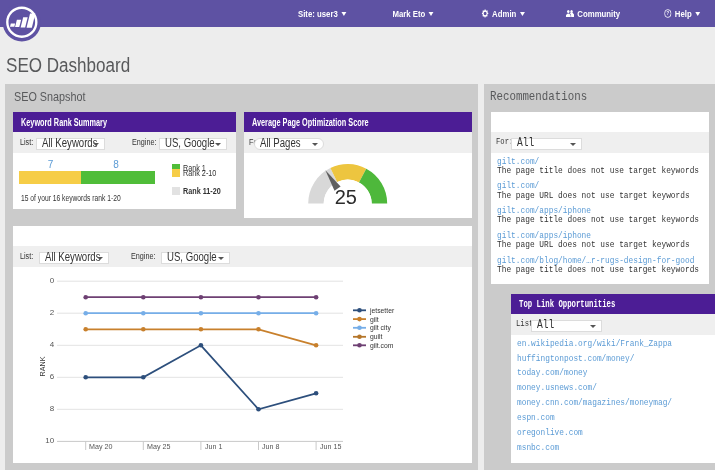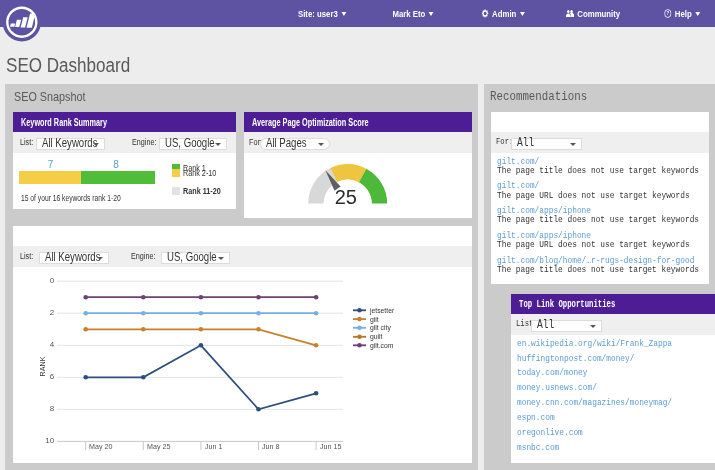--- a/index.html
+++ b/index.html
@@ -119,21 +119,21 @@
       <div class="leg" style="top:50.3px;"><span class="sw" style="background:#50bd39;"></span><span class="t">Rank 1</span></div>
       <div class="leg" style="top:56px;"><span class="sw" style="background:#f6cd47;"></span><span class="t">Rank 2-10</span></div>
       <div class="leg" style="top:73.2px;font-weight:bold;"><span class="sw" style="background:#e2e2e2;"></span><span class="t">Rank 11-20</span></div>
       <div id="w1note">15 of your 16 keywords rank 1-20</div>
     </div>
 
     <div class="widget" id="w2">
       <div class="whead"><span>Average Page Optimization Score</span></div>
       <div class="wctrl">
         <span class="lbl" style="left:5.6px;">For:</span>
-        <div class="dd" style="left:16px; width:70px;border-radius:6px;"><span>All Pages</span></div>
+        <div class="dd" style="left:10px; width:70px;border-radius:6px;"><span>All Pages</span></div>
       </div>
       <svg width="228" height="65" style="position:absolute; left:0; top:41px;" viewBox="0 0 228 65">
         <g transform="translate(103.7,50.6)">
           <path d="M -39.5 0 A 39.5 39.5 0 0 1 -17.32 -35.5 L -10.52 -21.57 A 24 24 0 0 0 -24 0 Z" fill="#d8d8d8"></path>
           <path d="M -17.32 -35.5 A 39.5 39.5 0 0 1 18.54 -34.88 L 11.27 -21.19 A 24 24 0 0 0 -10.52 -21.57 Z" fill="#edc53f"></path>
           <path d="M 18.54 -34.88 A 39.5 39.5 0 0 1 39.5 0 L 24 0 A 24 24 0 0 0 11.27 -21.19 Z" fill="#4eb83b"></path>
           <circle cx="0" cy="0" r="24" fill="#ffffff"></circle>
           <path d="M -22.28 -33.46 L -13.2 -12.9 L -7.1 -17.0 Z" fill="#5f5f5f"></path>
         </g>
       </svg>

